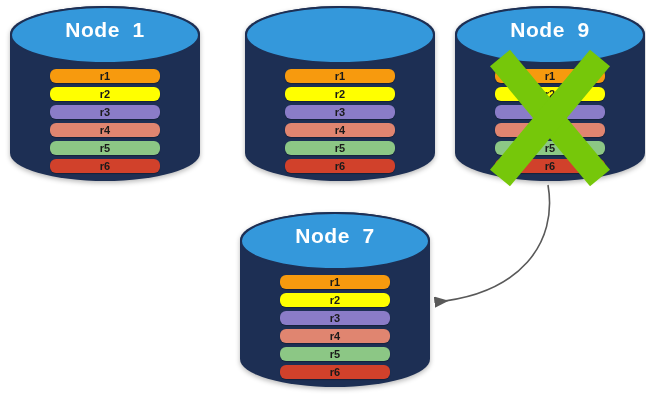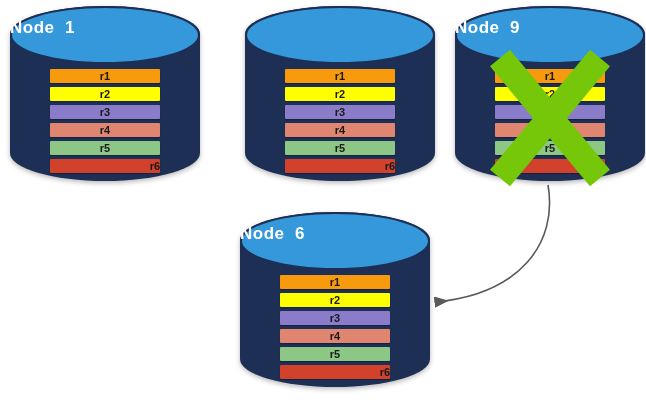--- a/index.html
+++ b/index.html
@@ -39,47 +39,48 @@
     background: #3498db;
     border-radius: 50%;
     border: 2px solid #1d2f54;
     box-sizing: border-box;
   }
   .cyl-title {
     position: absolute;
     left: 0;
     top: 12px;
     width: 100%;
+    text-align: center;
     color: #ffffff;
-    font-size: 17px;
+    font-size: 21px;
     font-weight: bold;
     letter-spacing: 0.5px;
     white-space: pre;
     z-index: 3;
   }
   .rows {
     position: absolute;
     left: 21%;
     top: 63px;
     width: 58%;
     z-index: 2;
   }
   .row-band {
     position: relative;
     height: 14px;
     margin-bottom: 4px;
-    border-radius: 1px;
+    border-radius: 6px;
     text-align: center;
     font-size: 11px;
     font-weight: bold;
     color: #1a1a1a;
     line-height: 14px;
     box-shadow: 0 1px 1px rgba(0,0,0,0.3);
   }
-  .row-band:last-child { margin-bottom: 0; text-align: right; }
+  .row-band:last-child { margin-bottom: 0; }
 
   
   .cross {
     position: absolute;
     z-index: 5;
     pointer-events: none;
   }
 
   
   .arrow-layer {
@@ -134,21 +135,21 @@
       <div class="row-band" style="background:#8a7cc8;">r3</div>
       <div class="row-band" style="background:#e08570;">r4</div>
       <div class="row-band" style="background:#8cc785;">r5</div>
       <div class="row-band" style="background:#d1412b;">r6</div>
     </div>
   </div>
 
   <div class="node" style="left:240px; top:212px; width:190px; height:175px;">
     <div class="cyl-body"></div>
     <div class="cyl-top"></div>
-    <div class="cyl-title">Node  6</div>
+    <div class="cyl-title">Node  7</div>
     <div class="rows">
       <div class="row-band" style="background:#f79a0e;">r1</div>
       <div class="row-band" style="background:#ffff00;">r2</div>
       <div class="row-band" style="background:#8a7cc8;">r3</div>
       <div class="row-band" style="background:#e08570;">r4</div>
       <div class="row-band" style="background:#8cc785;">r5</div>
       <div class="row-band" style="background:#d1412b;">r6</div>
     </div>
   </div>
 

